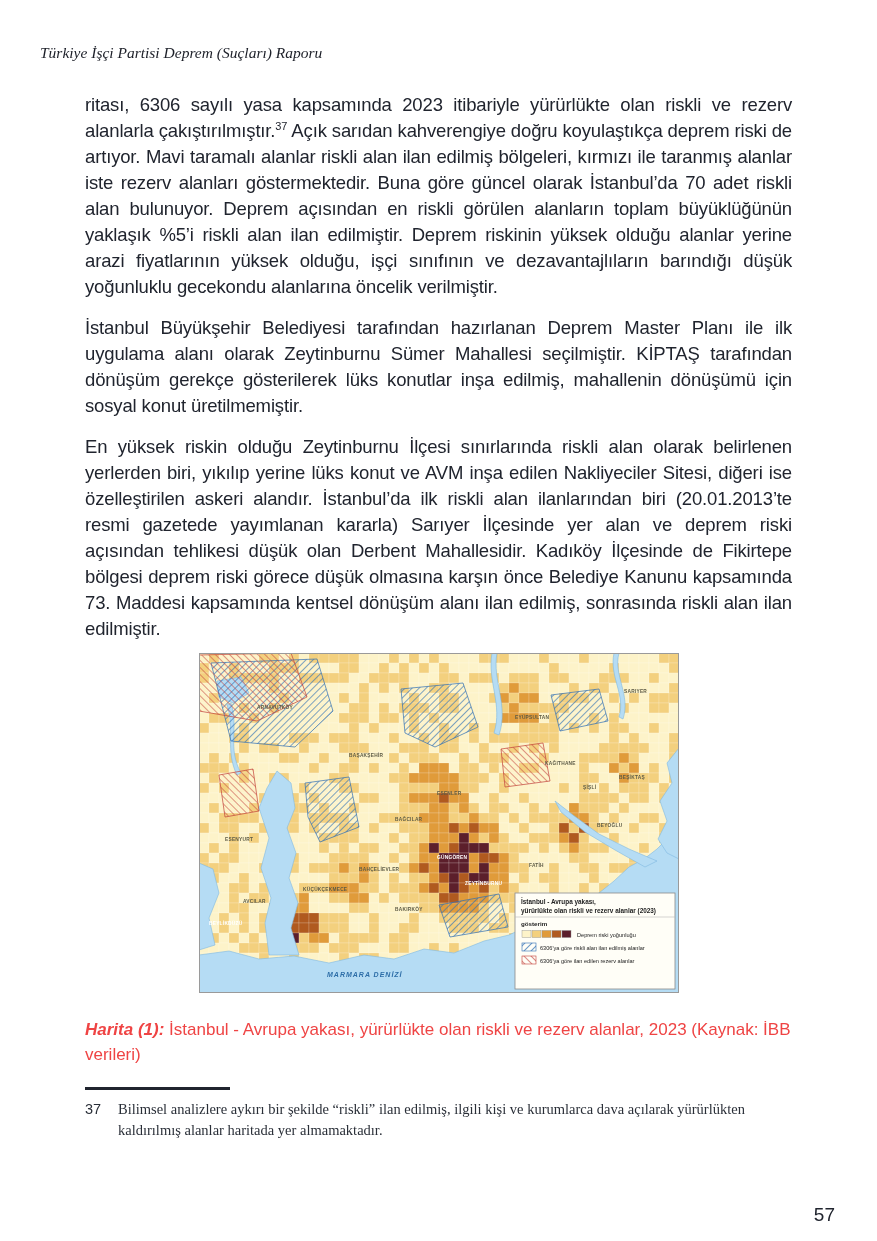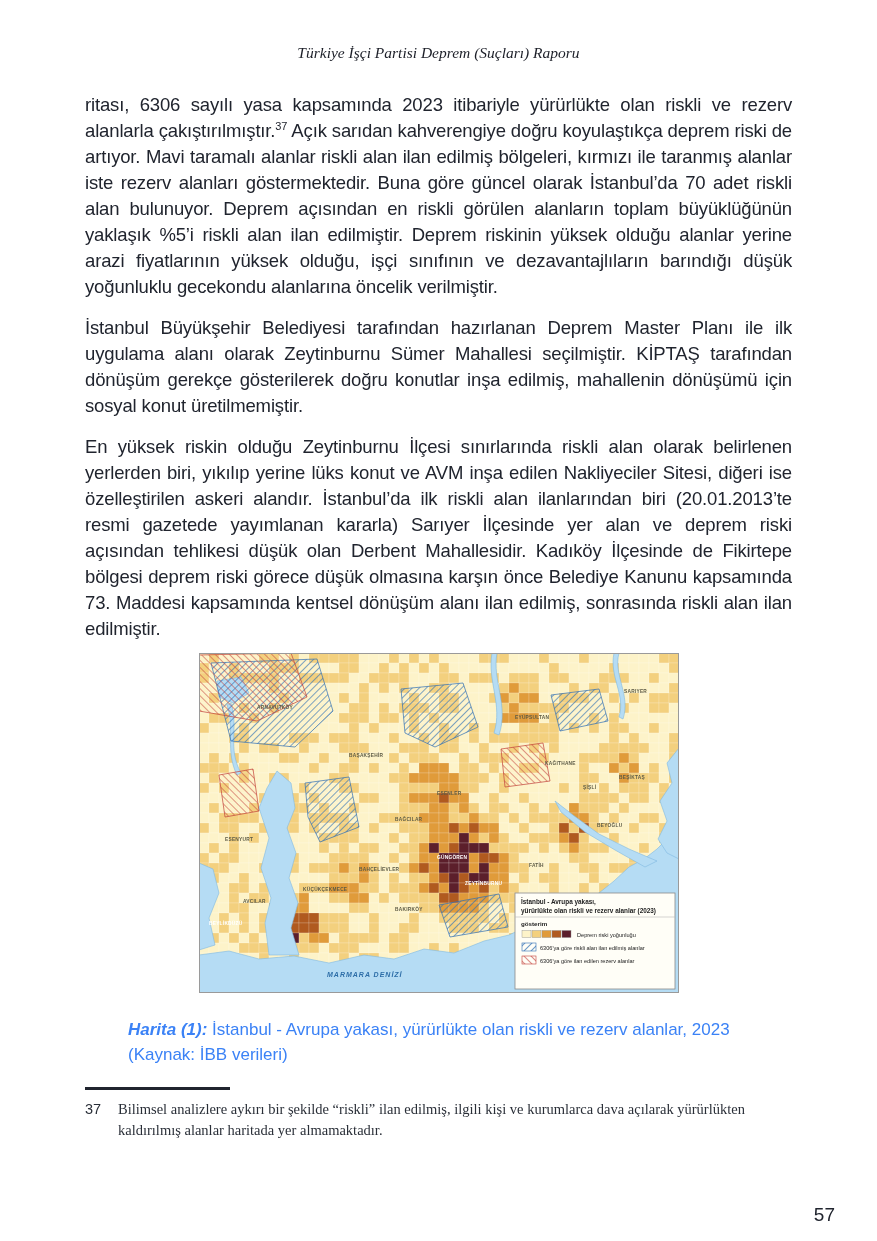--- a/index.html
+++ b/index.html
@@ -3,51 +3,51 @@
 <meta charset="utf-8">
 <style>
   * { margin:0; padding:0; box-sizing:border-box; }
   html,body { background:#ffffff; }
   body {
     width:877px; height:1241px; position:relative; overflow:hidden;
     font-family:"Liberation Sans", sans-serif; color:#20242e;
   }
   .page { padding:0 40px; }
   .doc-header {
-    padding-top:44px; text-align:center;
+    padding-top:44px; text-align:left;
     font-family:"Liberation Serif", serif; font-style:italic;
     font-size:15.5px; color:#1c1f28;
   }
   .content { margin:30px 45px 0 45px; }
   .body-p {
     font-size:18.5px; line-height:26px; text-align:justify;
     letter-spacing:-0.15px; margin-bottom:11px; color:#20242e;margin-top:15px;
   }
   sup.fnref { font-size:11px; vertical-align:super; line-height:0; }
   figure.map-figure { margin:10px auto 0 auto; width:480px; }
-  .caption { font-size:17px; line-height:25px; margin-top:20px; color:#3b82f6;margin-left:43px; }
+  .caption { font-size:17px; line-height:25px; margin-top:20px; color:#ef4444; }
   .cap-label { font-weight:bold; font-style:italic; }
   .footnote-rule { width:145px; height:2.5px; background:#20242e; margin-top:20px; }
   .footnote { display:flex; margin-top:9px; font-size:14.5px; line-height:21px; color:#2a2f38; }
   .fn-num { width:33px; flex:none; }
   .fn-text { flex:1;font-family:Liberation Serif, serif; }
   .page-number { position:absolute; right:42px; top:1204px; font-size:19px; color:#20242e; }
 </style>
 </head>
 <body>
 
 <div class="page">
 
   <div class="doc-header">Türkiye İşçi Partisi Deprem (Suçları) Raporu</div>
 
   <div class="content">
 
     <p class="body-p"><span>ritası, 6306 sayılı yasa kapsamında 2023 itibariyle yürürlükte olan riskli ve rezerv alanlarla çakıştırılmıştır.</span><sup class="fnref">37</sup><span> Açık sarıdan kahverengiye doğru koyulaştıkça deprem riski de artıyor. Mavi taramalı alanlar riskli alan ilan edilmiş bölgeleri, kırmızı ile taranmış alanlar iste rezerv alanları göstermektedir. Buna göre güncel olarak İstanbul’da 70 adet riskli alan bulunuyor. Deprem açısından en riskli görülen alanların toplam büyüklüğünün yaklaşık %5’i riskli alan ilan edilmiştir. Deprem riskinin yüksek olduğu alanlar yerine arazi fiyatlarının yüksek olduğu, işçi sınıfının ve dezavantajlıların barındığı düşük yoğunluklu gecekondu alanlarına öncelik verilmiştir.</span></p>
 
-    <p class="body-p">İstanbul Büyükşehir Belediyesi tarafından hazırlanan Deprem Master Planı ile ilk uygulama alanı olarak Zeytinburnu Sümer Mahallesi seçilmiştir. KİPTAŞ tarafından dönüşüm gerekçe gösterilerek doğru konutlar inşa edilmiş, mahallenin dönüşümü için sosyal konut üretilmemiştir.</p>
+    <p class="body-p">İstanbul Büyükşehir Belediyesi tarafından hazırlanan Deprem Master Planı ile ilk uygulama alanı olarak Zeytinburnu Sümer Mahallesi seçilmiştir. KİPTAŞ tarafından dönüşüm gerekçe gösterilerek lüks konutlar inşa edilmiş, mahallenin dönüşümü için sosyal konut üretilmemiştir.</p>
 
     <p class="body-p">En yüksek riskin olduğu Zeytinburnu İlçesi sınırlarında riskli alan olarak belirlenen yerlerden biri, yıkılıp yerine lüks konut ve AVM inşa edilen Nakliyeciler Sitesi, diğeri ise özelleştirilen askeri alandır. İstanbul’da ilk riskli alan ilanlarından biri (20.01.2013’te resmi gazetede yayımlanan kararla) Sarıyer İlçesinde yer alan ve deprem riski açısından tehlikesi düşük olan Derbent Mahallesidir. Kadıköy İlçesinde de Fikirtepe bölgesi deprem riski görece düşük olmasına karşın önce Belediye Kanunu kapsamında 73. Maddesi kapsamında kentsel dönüşüm alanı ilan edilmiş, sonrasında riskli alan ilan edilmiştir.</p>
 
     <figure class="map-figure">
       <svg viewBox="0 0 480 340" width="480" height="340" font-family="Liberation Sans, sans-serif">
         <defs>
           <pattern id="hatchBlue" width="5" height="5" patternUnits="userSpaceOnUse" patternTransform="rotate(45)">
             <line x1="0" y1="0" x2="0" y2="5" stroke="#2f6fb5" stroke-width="1.4"></line>
           </pattern>
           <pattern id="hatchRed" width="5" height="5" patternUnits="userSpaceOnUse" patternTransform="rotate(-45)">

